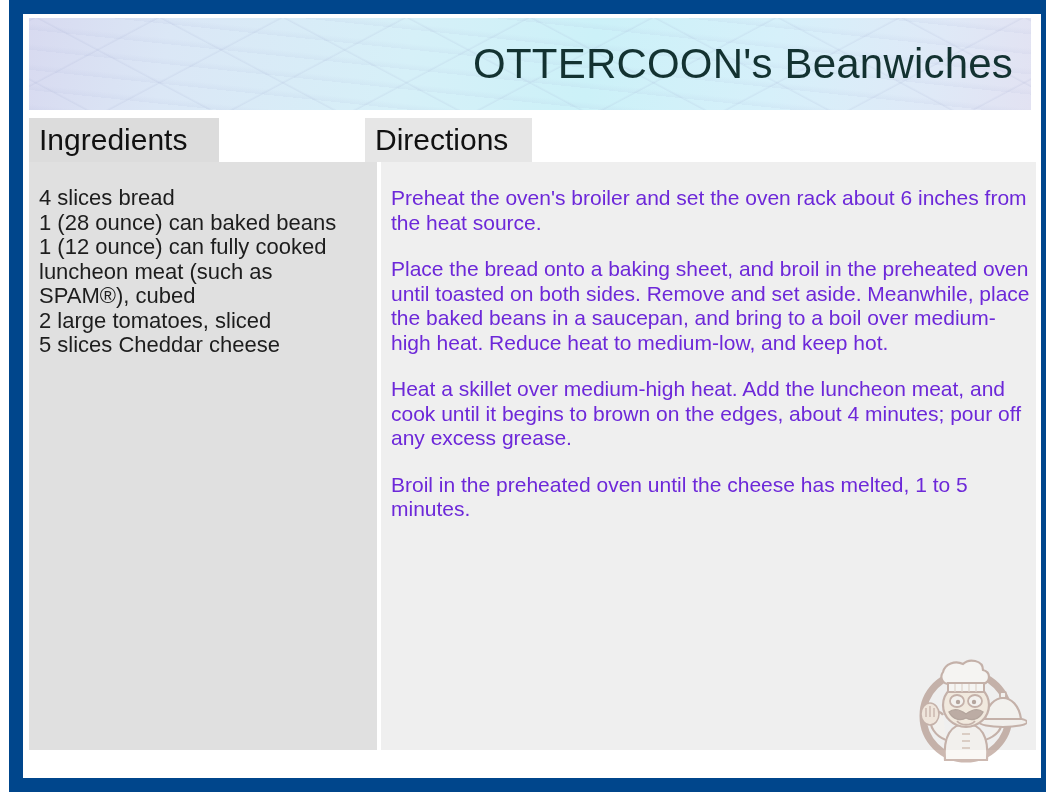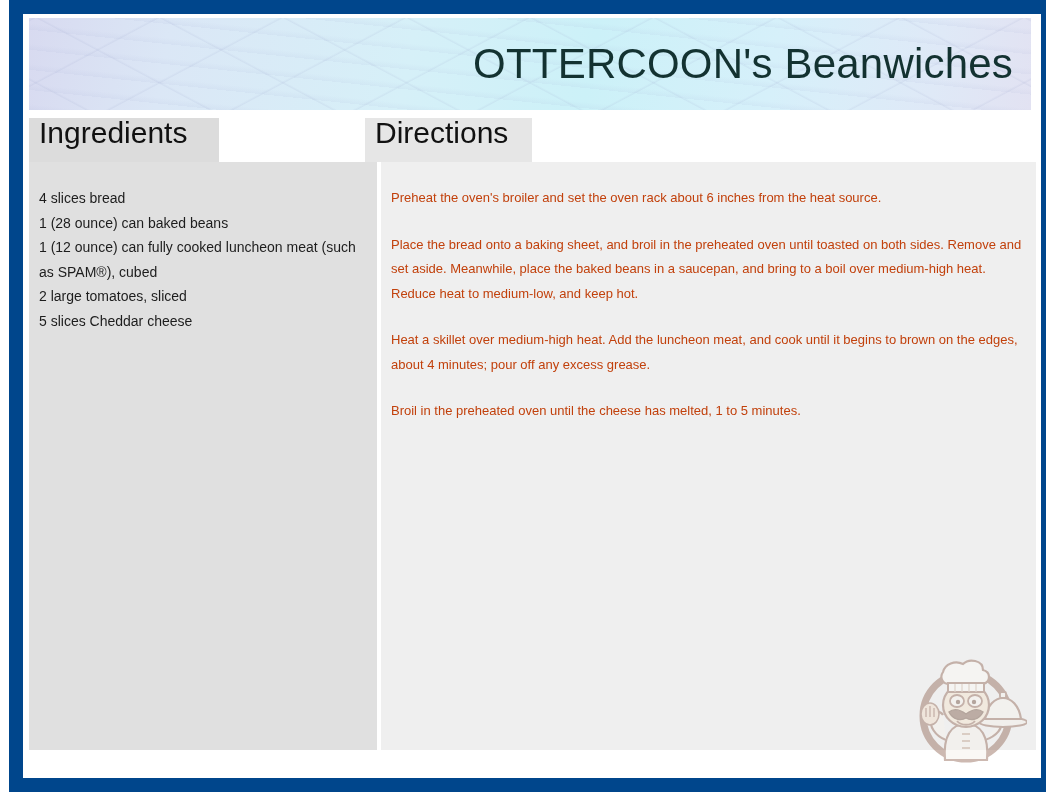--- a/index.html
+++ b/index.html
@@ -104,20 +104,21 @@
     bottom: 0;
     z-index: 2;
   }
 
   .section-tab {
     position: absolute;
     top: 0;
     height: 44px;
     background: #dcdcdc;
     display: flex;
+    align-items: center;
     box-sizing: border-box;
   }
   .section-tab .tab-label {
     font-size: 30px;
     color: #111111;
     line-height: 1;
     padding-left: 10px;
   }
 
   .panel {
@@ -132,40 +133,40 @@
   #tab-ingredients { left: 0; width: 190px; }
   #panel-ingredients {
     left: 0;
     width: 348px;
     background: rgba(216,216,216,0.80);
   }
   #ingredient-list {
     list-style: none;
     margin: 0;
     padding: 0;
-    font-size: 14px;
+    font-size: 22px;
     line-height: 24.5px;
     color: #1d1d1d;
   }
   #ingredient-list li { margin: 0; padding: 0; }
 
   
   #tab-directions { left: 336px; width: 167px; background: #e6e6e6; }
   #panel-directions {
     left: 352px;
     width: 655px;
     background: rgba(233,233,233,0.74);
     padding-right: 6px;
   }
   #direction-steps {
     margin: 0;
     padding: 0;
-    font-size: 13px;
+    font-size: 21px;
     line-height: 24.5px;
-    color: #c2410c;
+    color: #6d28d9;
   }
   #direction-steps p { margin: 0 0 22px 0; }
   #direction-steps p:last-child { margin-bottom: 0; }
 
   
   #chef-logo {
     position: absolute;
     right: 14px;
     bottom: 12px;
     width: 122px;

